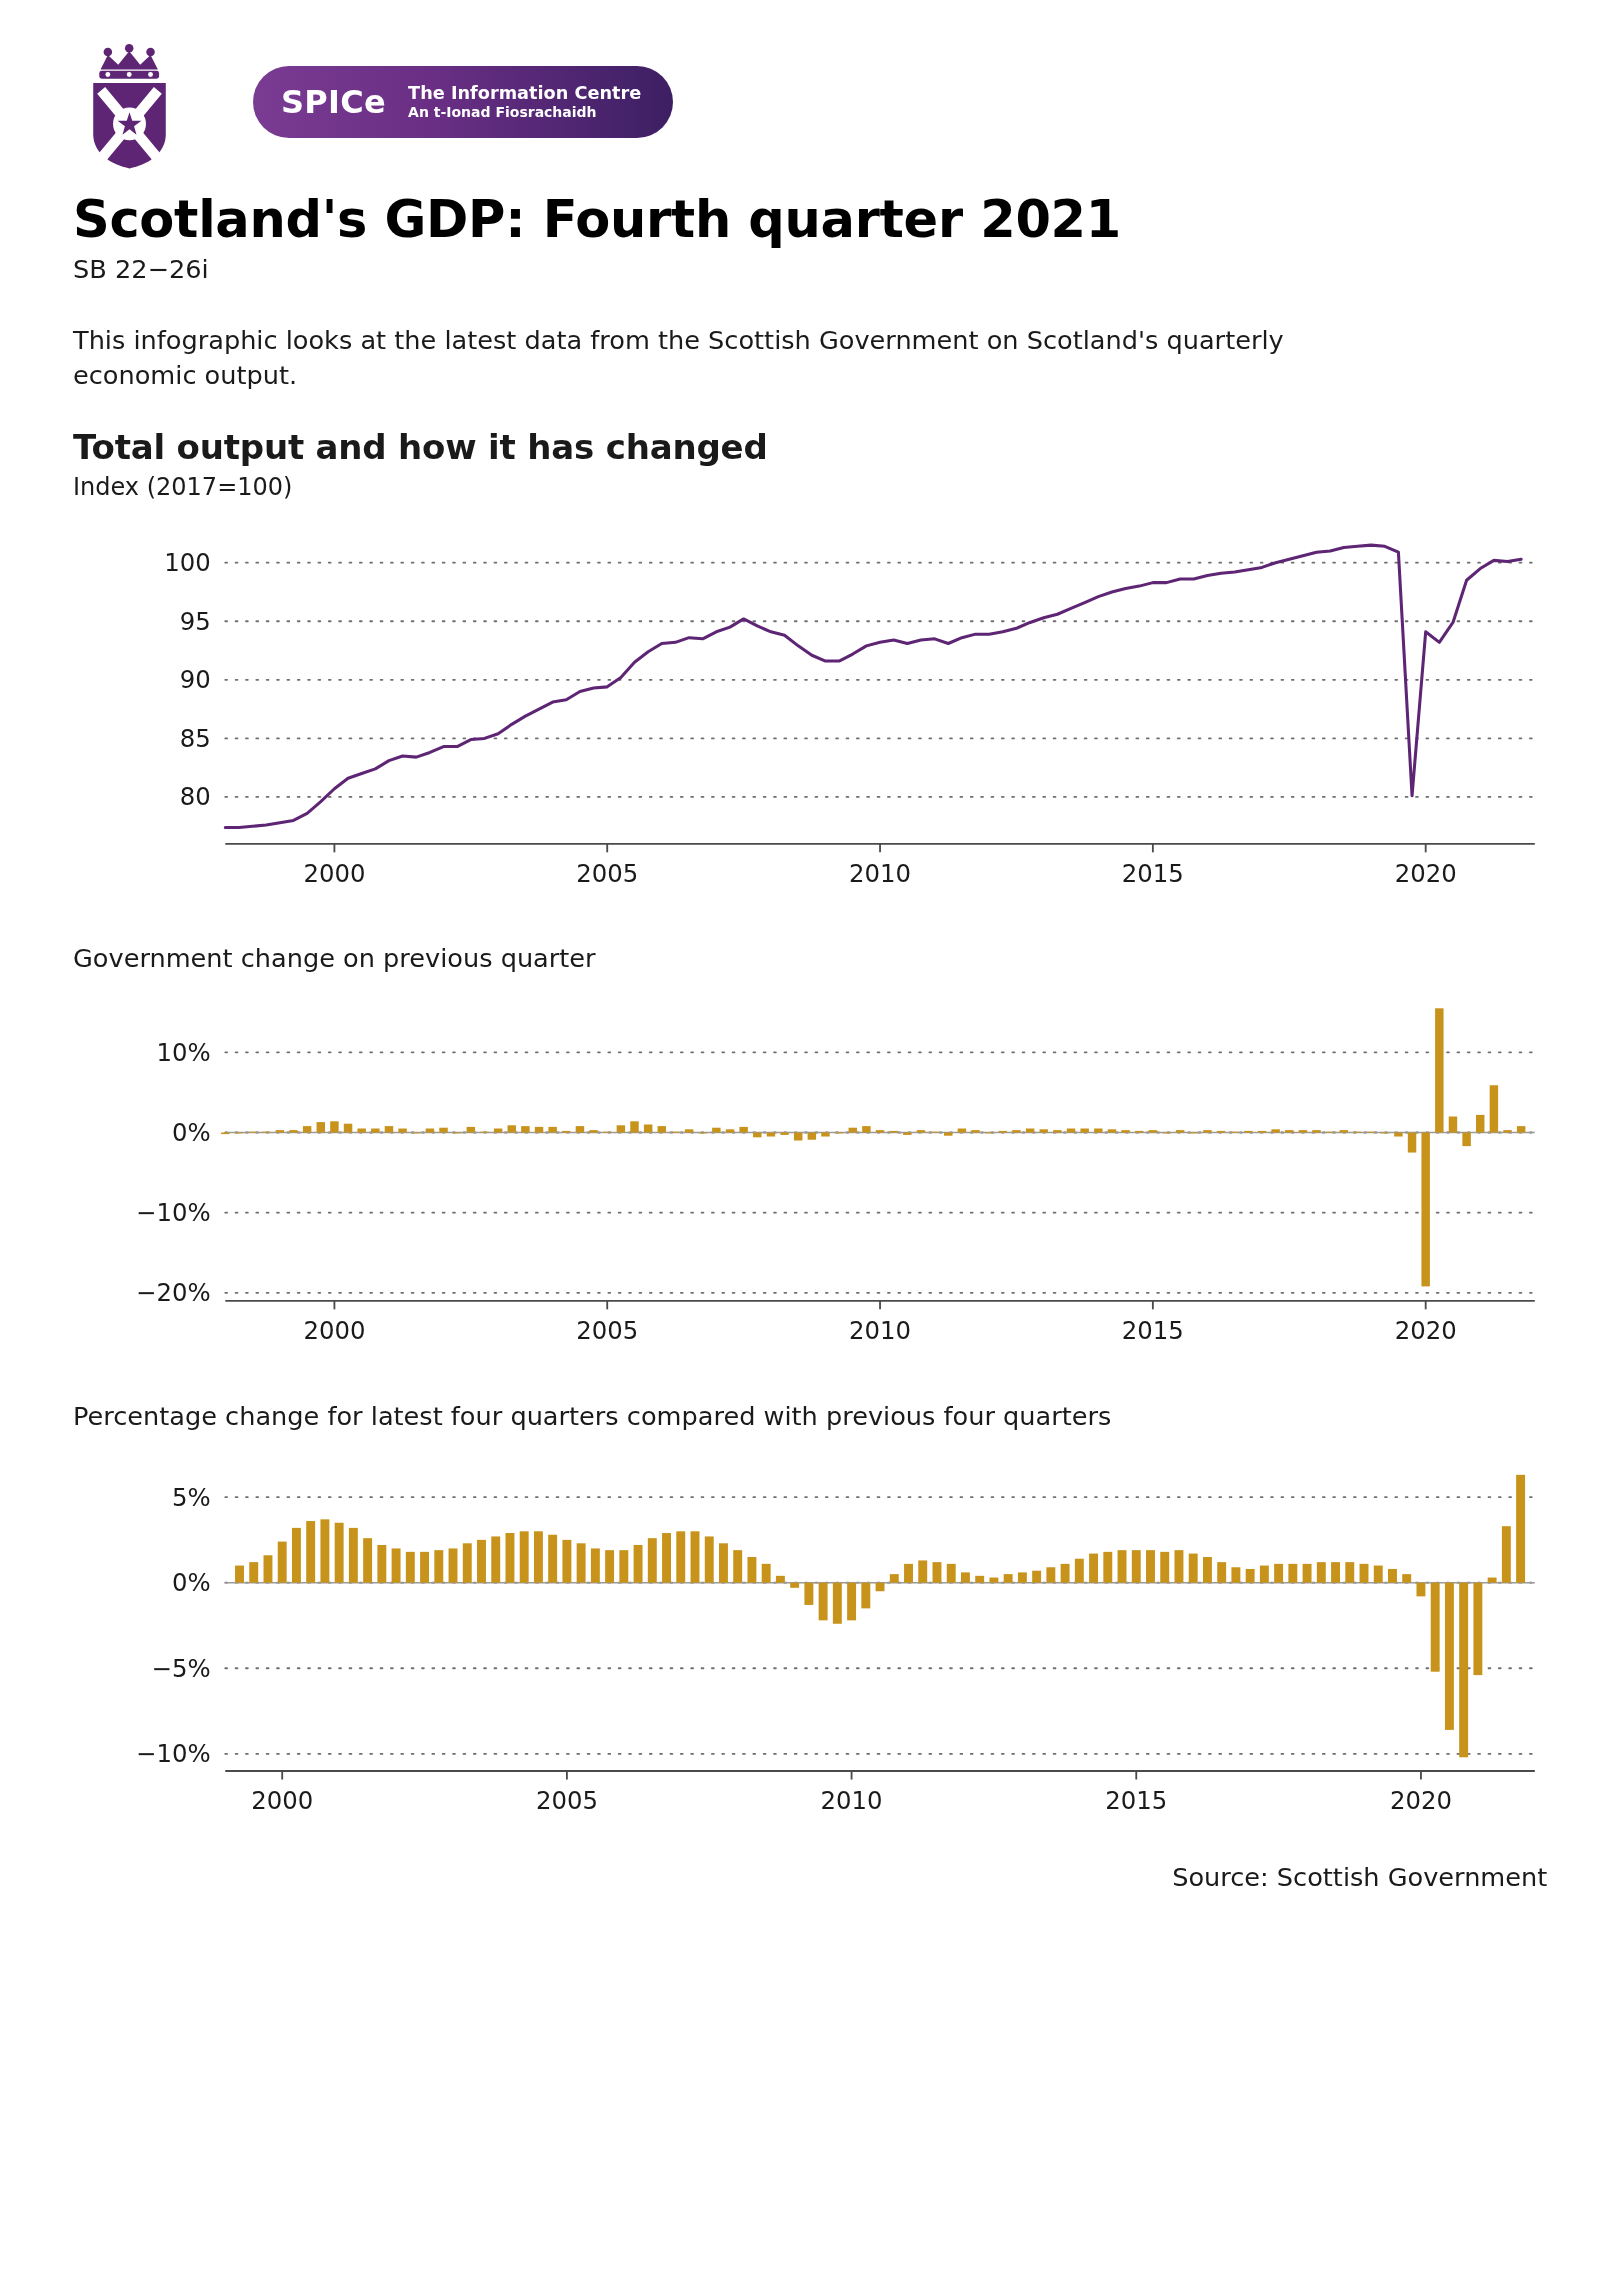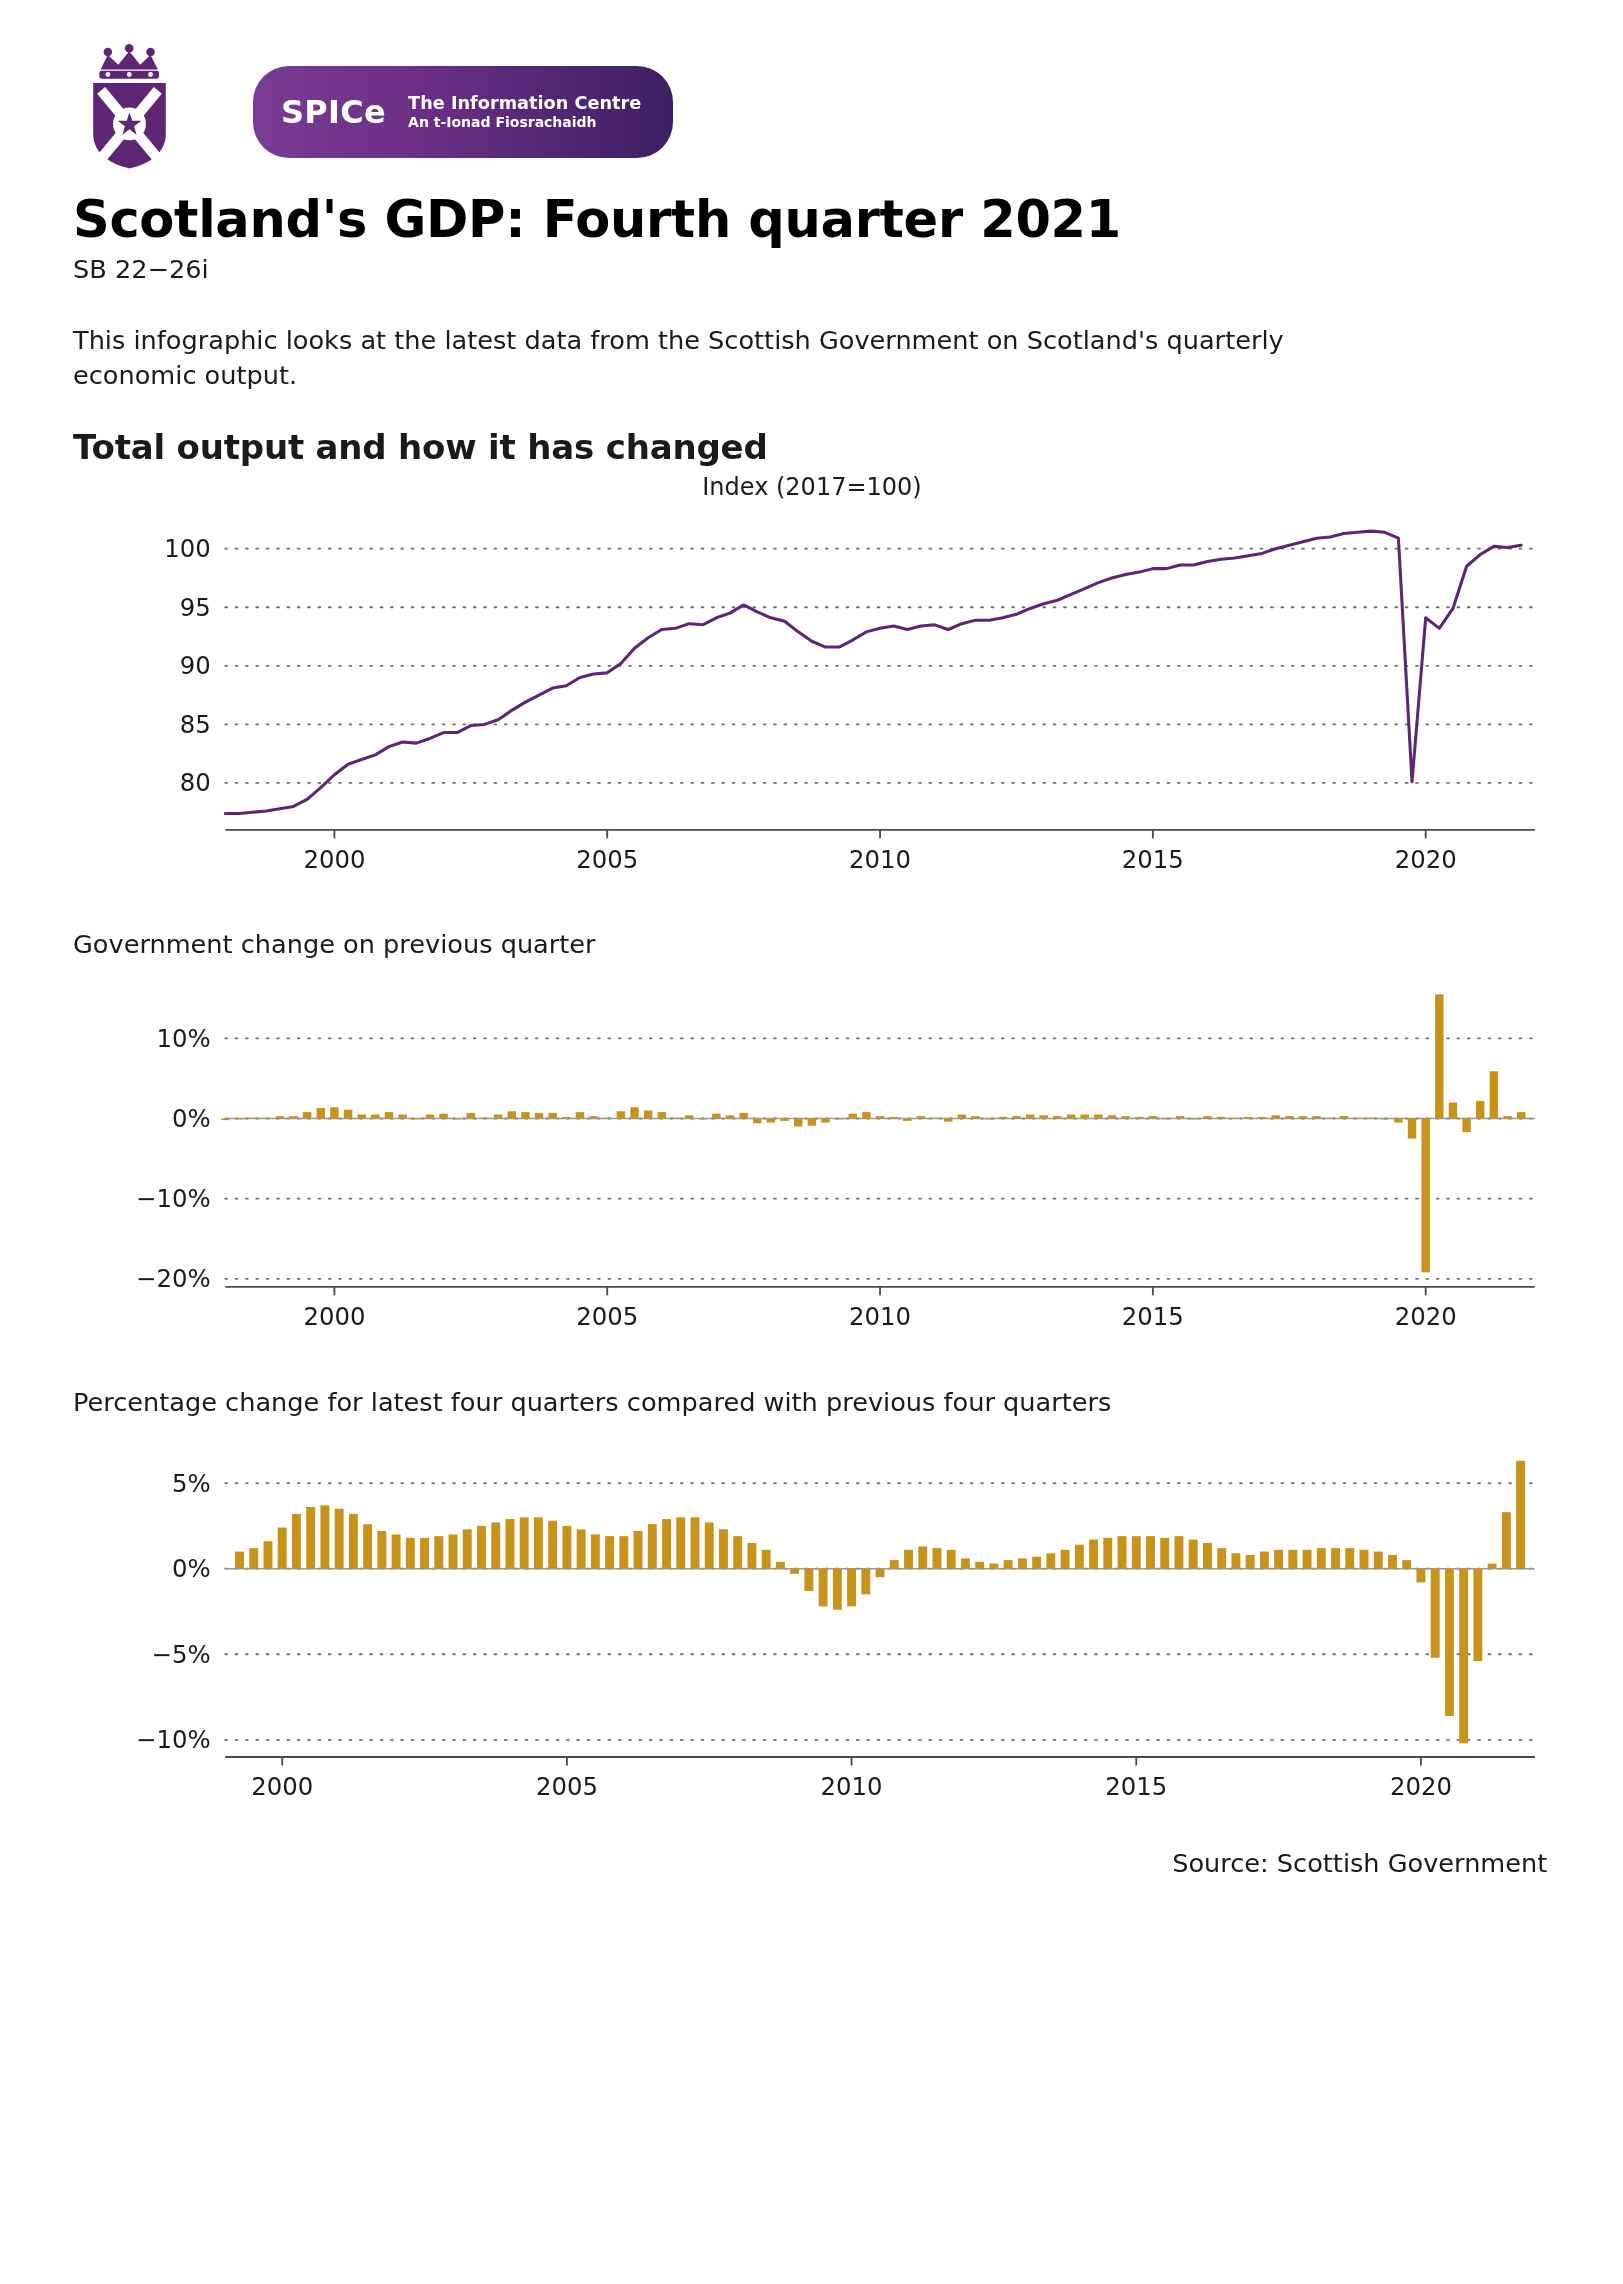--- a/index.html
+++ b/index.html
@@ -48,21 +48,21 @@
   .logo-text .l1 {
     font-size: 35px;
     letter-spacing: -0.3px;
   }
   .logo-text .l2 {
     font-size: 35px;
     letter-spacing: -0.3px;
   }
   .spice-pill {
     margin-top: 22px;
-    height: 92px;
+    height: 72px;
     border-radius: 36px;
     background: linear-gradient(90deg, #7a3b93 0%, #6a2f85 42%, #3d1f63 100%);
     display: flex;
     align-items: center;
     padding: 0 32px 0 28px;
     gap: 22px;
     box-sizing: border-box;
   }
   .spice-pill .spice-word {
     color: #ffffff;
@@ -105,22 +105,21 @@
     margin-bottom: 33px;
   }
   h2.section {
     margin: 0 0 6px 0;
     font-size: 34px;
     font-weight: bold;
     letter-spacing: -0.2px;
   }
   .axis-note {
     font-size: 24px;
-    margin-bottom: 6px;
-    text-align: center;
+    margin-bottom: 20px;
   }
   .chart-caption {
     font-size: 25.6px;
     margin: 33px 0 4.9px 0;
   }
 
   
   .chart-wrap {
     width: 1474px;
     position: relative;

